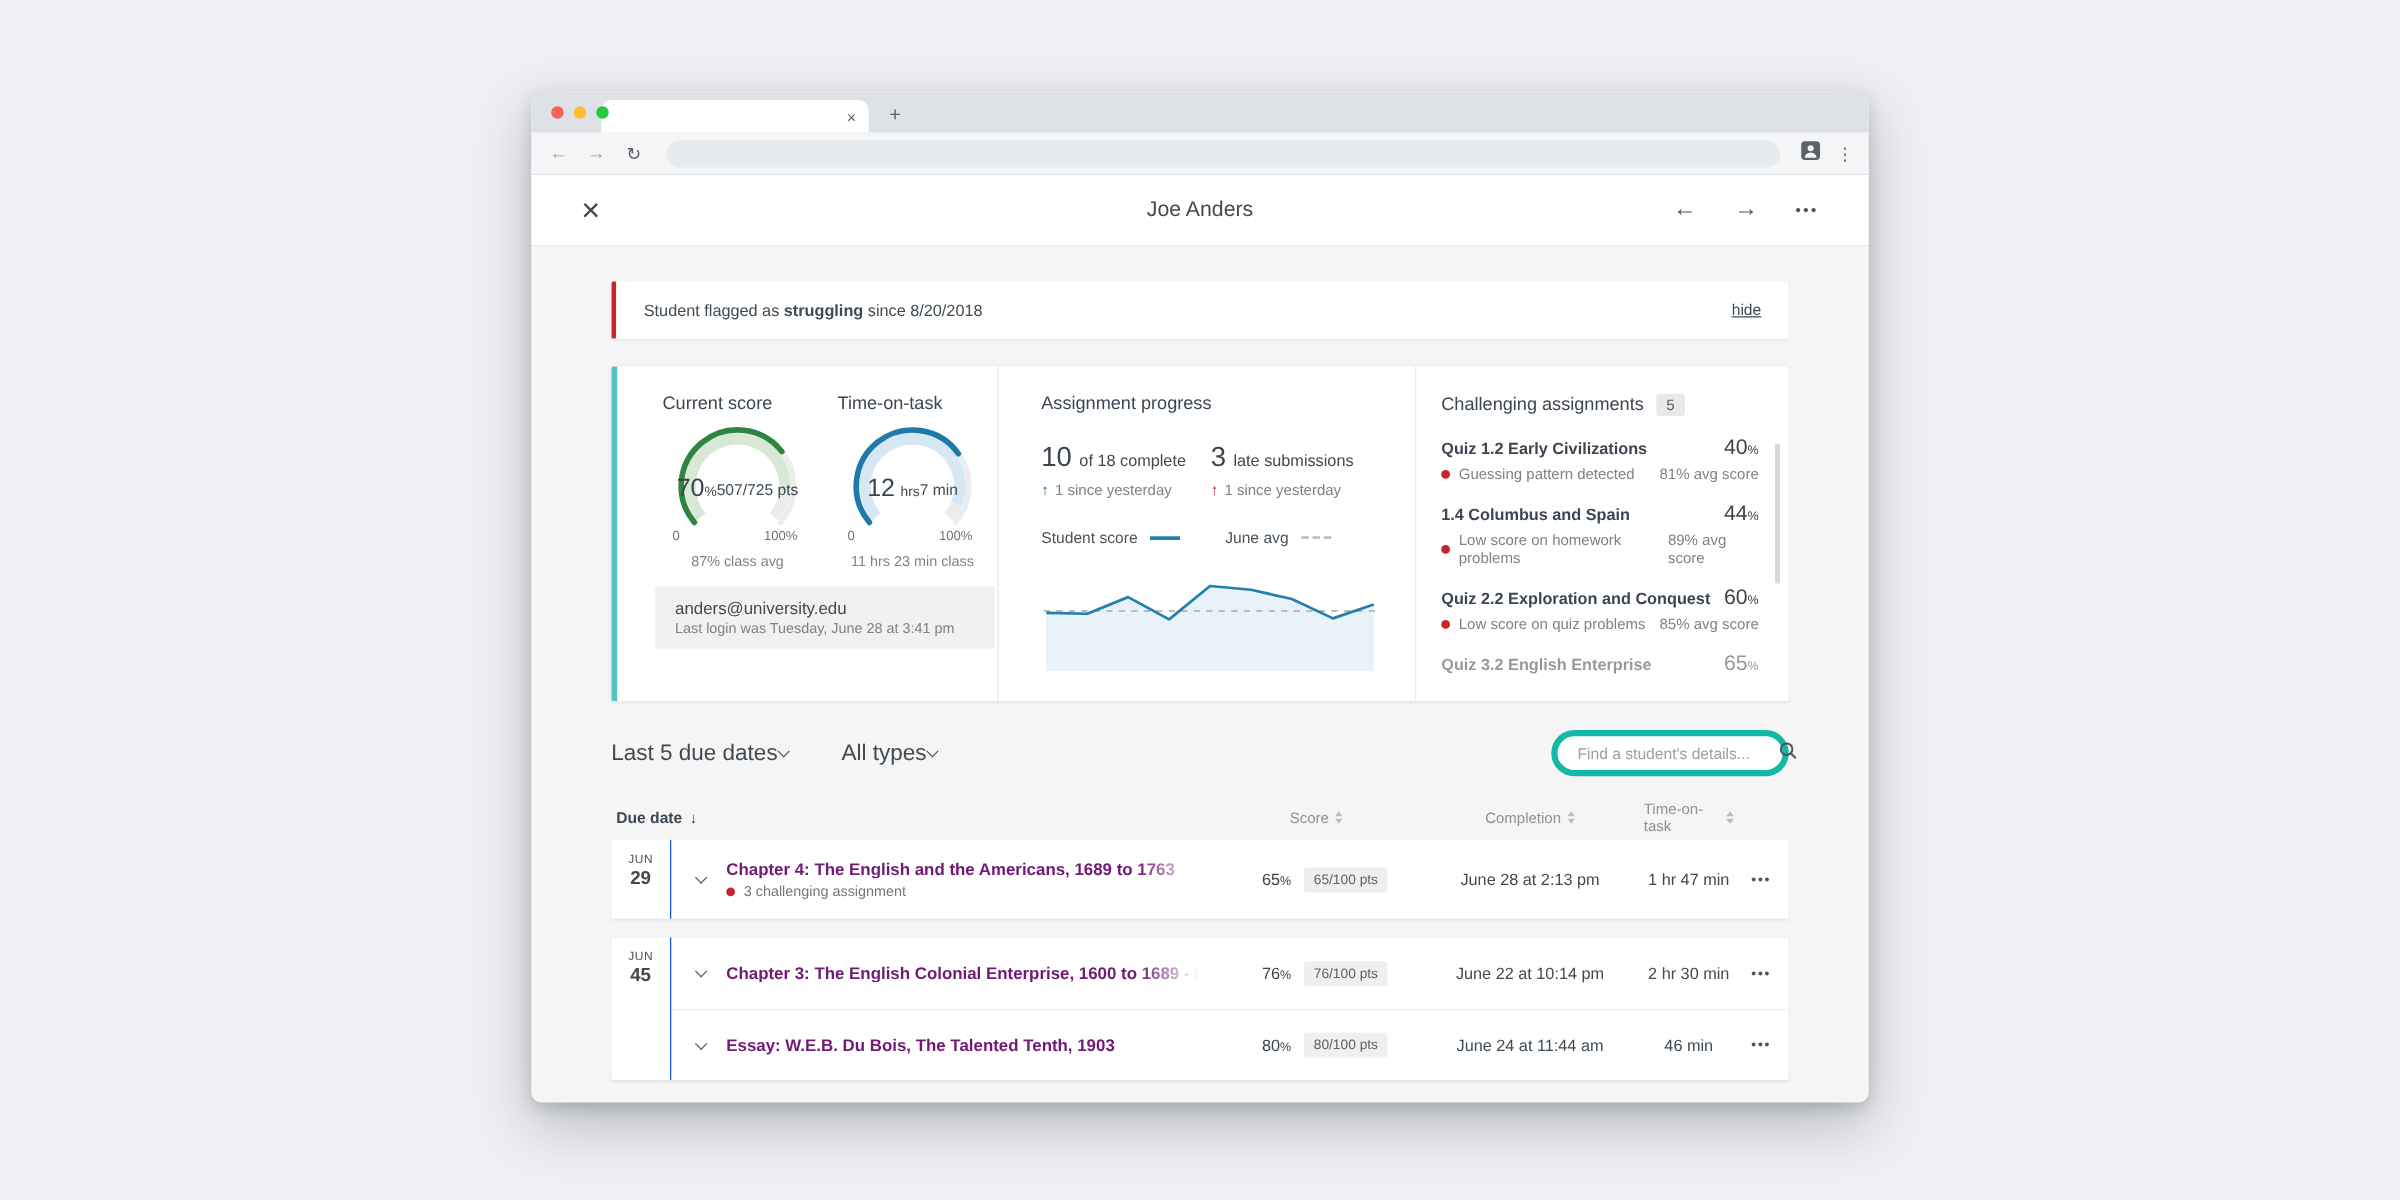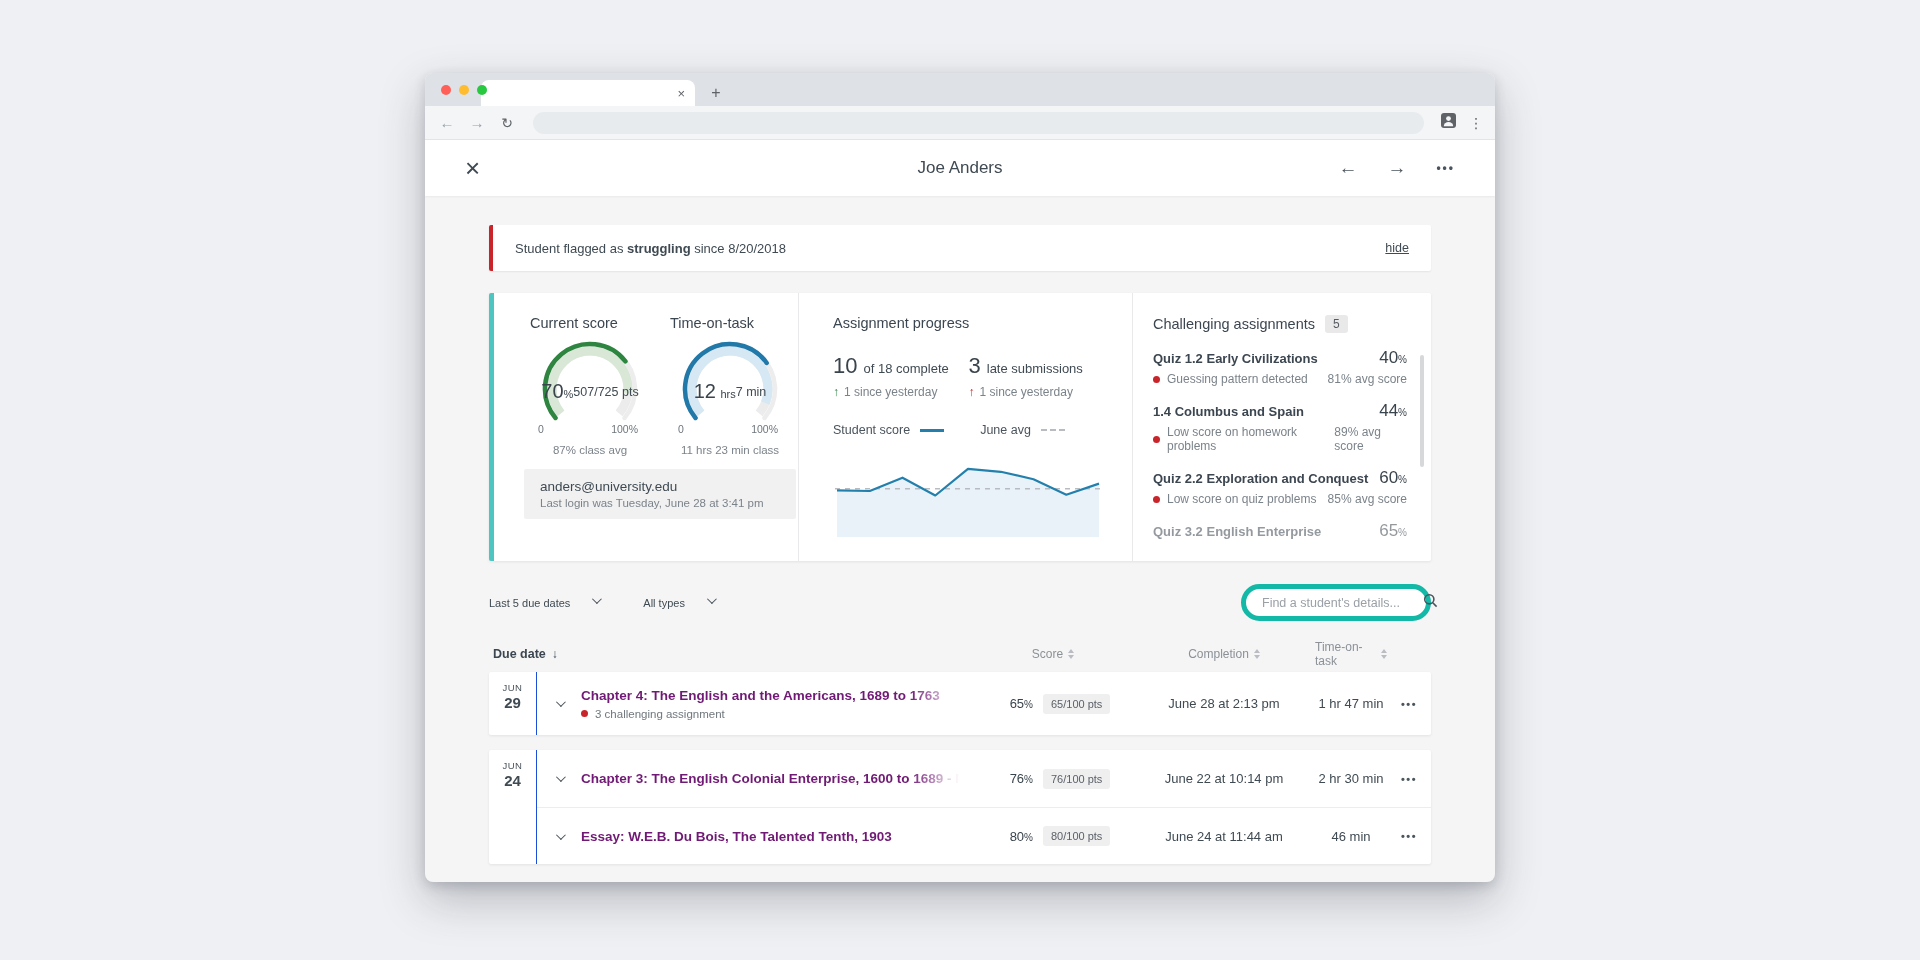--- a/index.html
+++ b/index.html
@@ -92,21 +92,21 @@
   .chal-score { font-size:17px; color:#3a444c; white-space:nowrap; }
   .chal-score .pc { font-size:10px; }
   .chal-row2 { display:flex; align-items:center; margin-top:4px; font-size:12px; color:#7b838a; }
   .red-dot { width:7px; height:7px; border-radius:50%; background:#c9242a; margin-right:7px; flex:none; }
   .chal-avg { margin-left:auto; }
   .chal-item.cut { opacity:.55; }
   .chal-scrollbar { position:absolute; right:7px; top:62px; width:4px; height:112px; border-radius:2px; background:#d7d8da; }
 
   
   .filters { margin-top:23px; display:flex; align-items:center; }
-  .dropdown { display:flex; gap:22px; font-size:11px; color:#3f4a52; margin-right:44px; cursor:pointer; }
+  .dropdown { display:flex; align-items:center; gap:0; font-size:18px; color:#3f4a52; margin-right:44px; cursor:pointer; }
   .chev { width:7px; height:7px; border-right:1.6px solid #4a545c; border-bottom:1.6px solid #4a545c; transform:rotate(45deg) translateY(-2px); }
   .search-pill { margin-left:auto; width:190px; height:37px; border:5px solid #14b8a6; border-radius:19px; background:#fff;
                  display:flex; align-items:center; padding:0 14px 0 16px; }
   .search-pill input { border:none; outline:none; flex:1; font-size:12.5px; color:#3f4a52; background:transparent; font-family:"Liberation Sans",sans-serif; }
   .search-pill input::placeholder { color:#9aa0a6; }
 
   
   .thead { margin-top:19px; display:grid; grid-template-columns:48px 44px 392px 60px 100px 182px 72px 44px; align-items:center; height:24px; }
   .th { font-size:12px; color:#8b9197; display:flex; align-items:center; }
   .th-due { grid-column:1 / span 3; font-size:12.5px; font-weight:bold; color:#3c4650; padding-left:4px; }
@@ -412,21 +412,21 @@
             <div class="cell-completion">June 28 at 2:13 pm</div>
             <div class="cell-time">1 hr 47 min</div>
             <div class="cell-menu">•••</div>
           </div>
         </div>
       </div>
 
       <div class="rowcard group2">
         <div class="datecell">
           <div class="date-mon">JUN</div>
-          <div class="date-day">24</div>
+          <div class="date-day">45</div>
         </div>
         <div class="rowset">
           <div class="arow">
             <div class="cell-chev">
                 <span class="chev"></span>
               </div>
             <div class="title-cell">
               <div class="a-title">Chapter 3: The English Colonial Enterprise, 1600 to 1689 - P</div>
             </div>
             <div class="cell-pct"><span>76</span><span class="pc">%</span></div>

